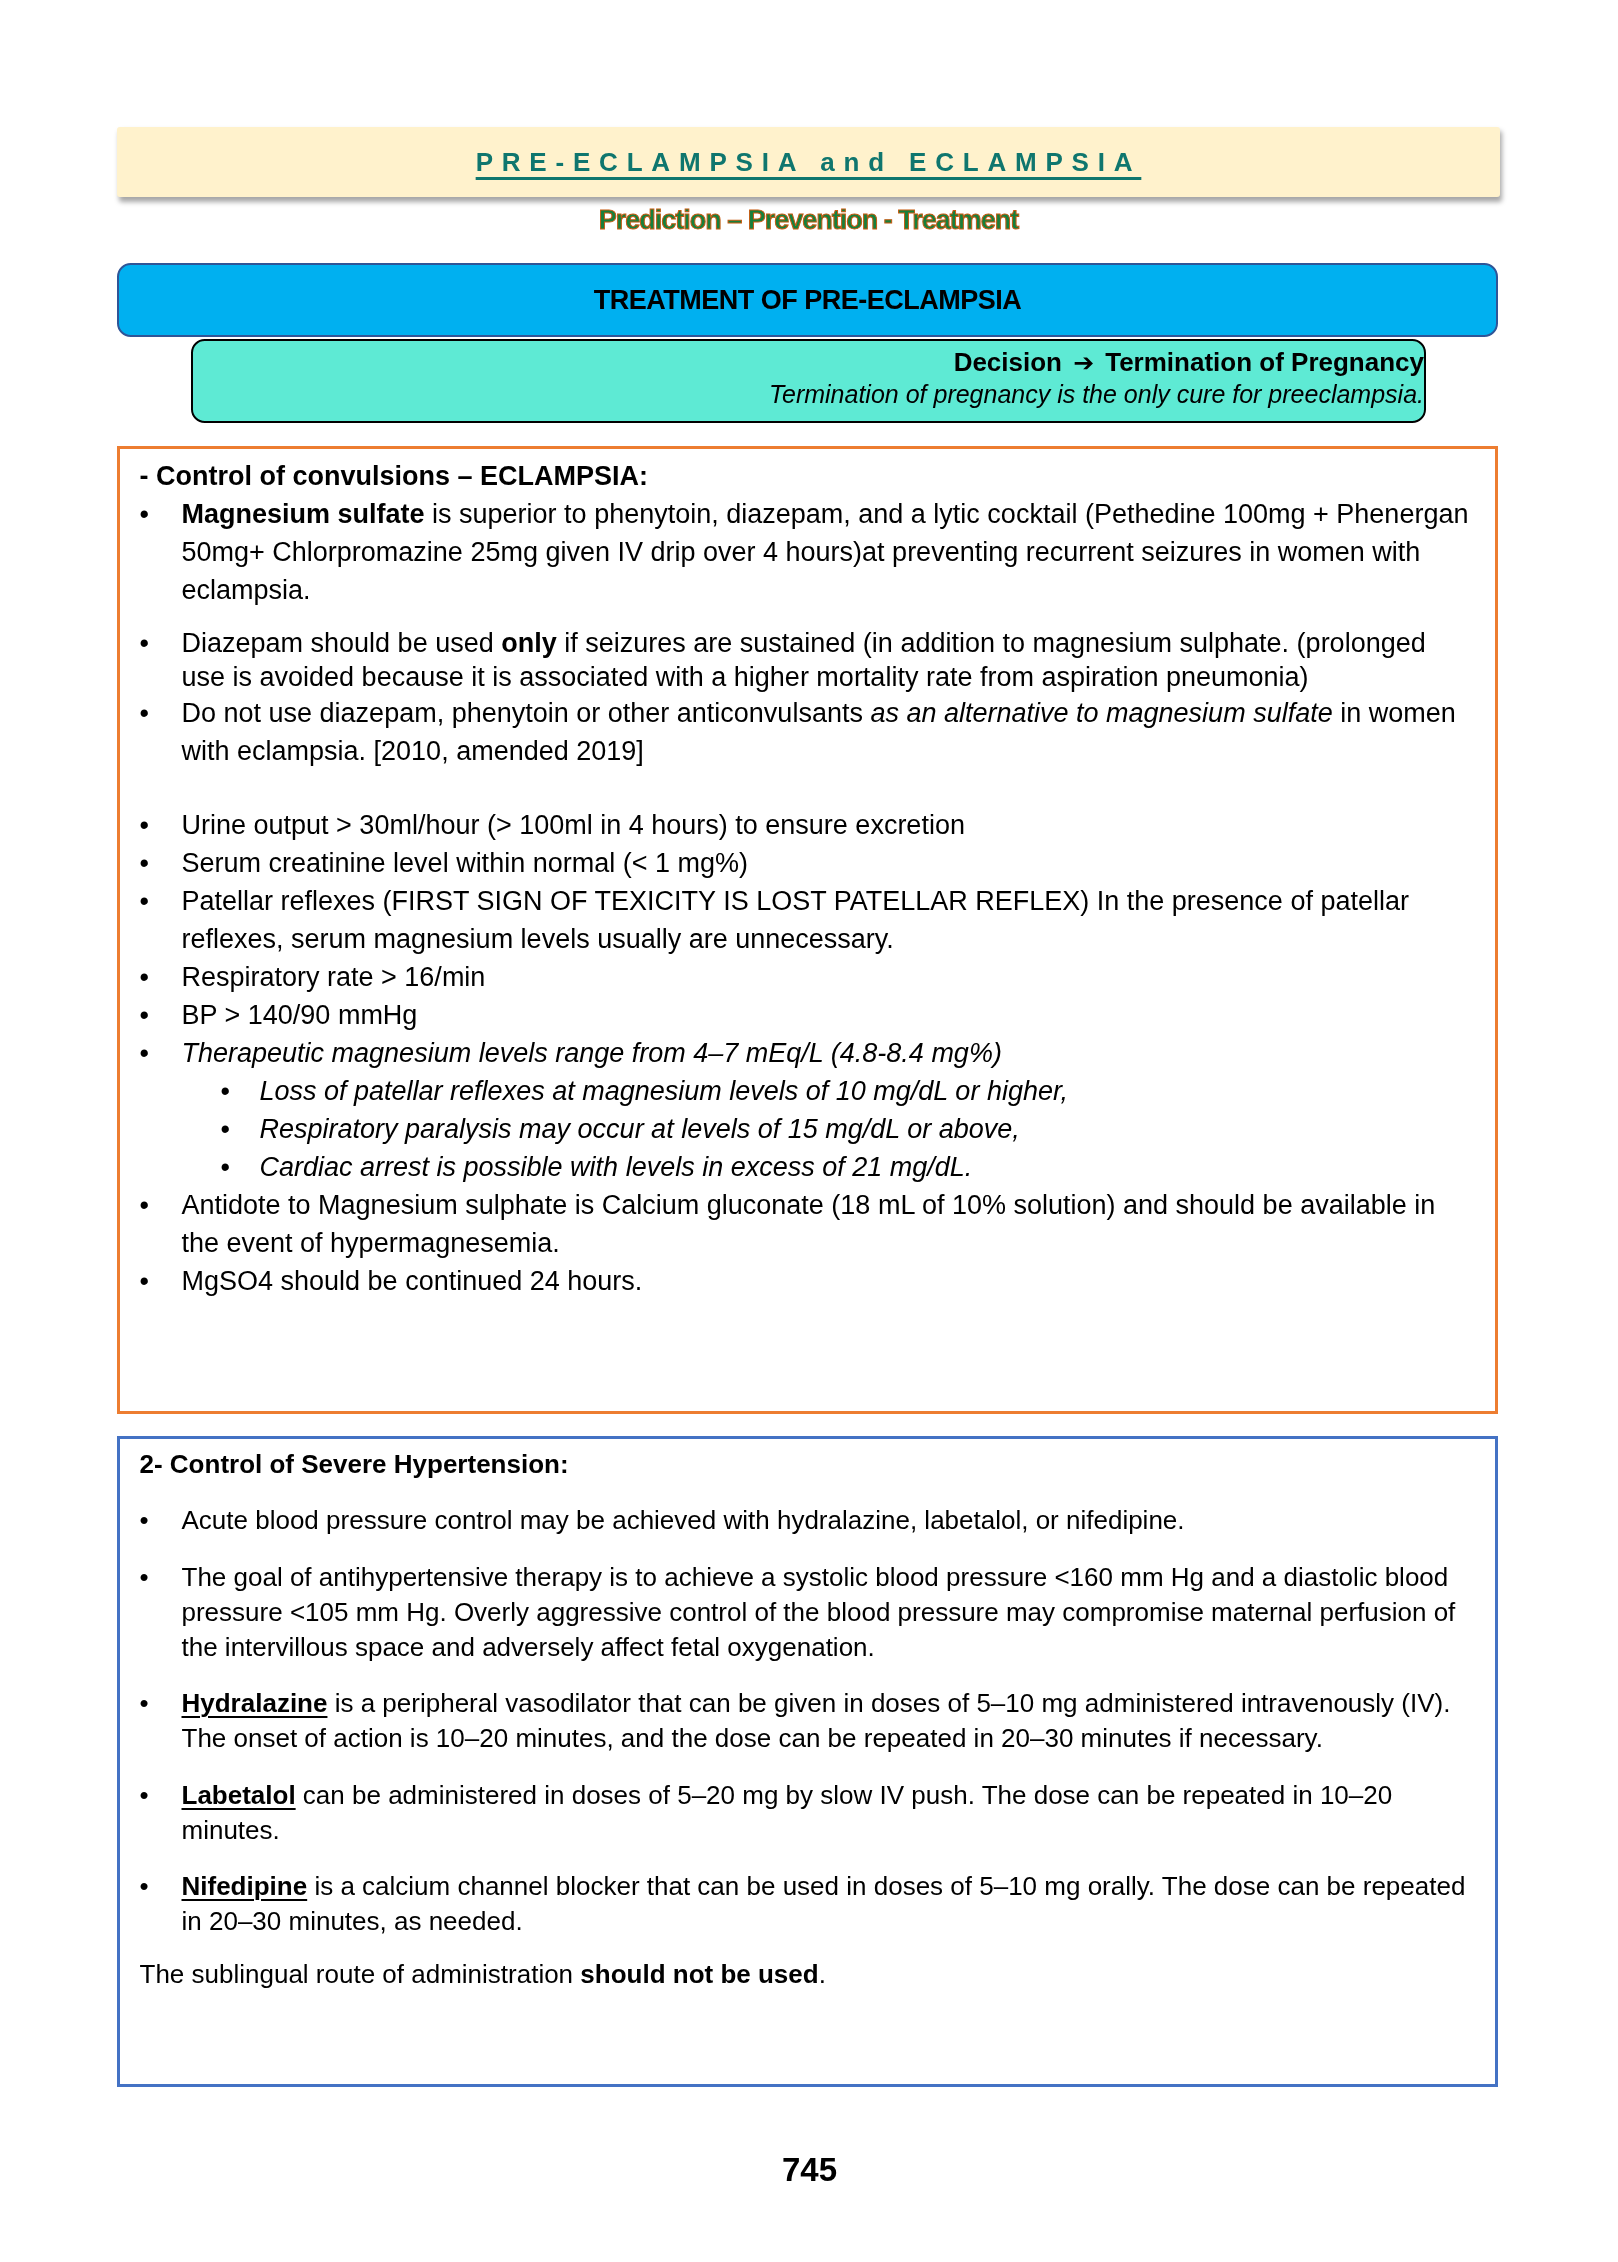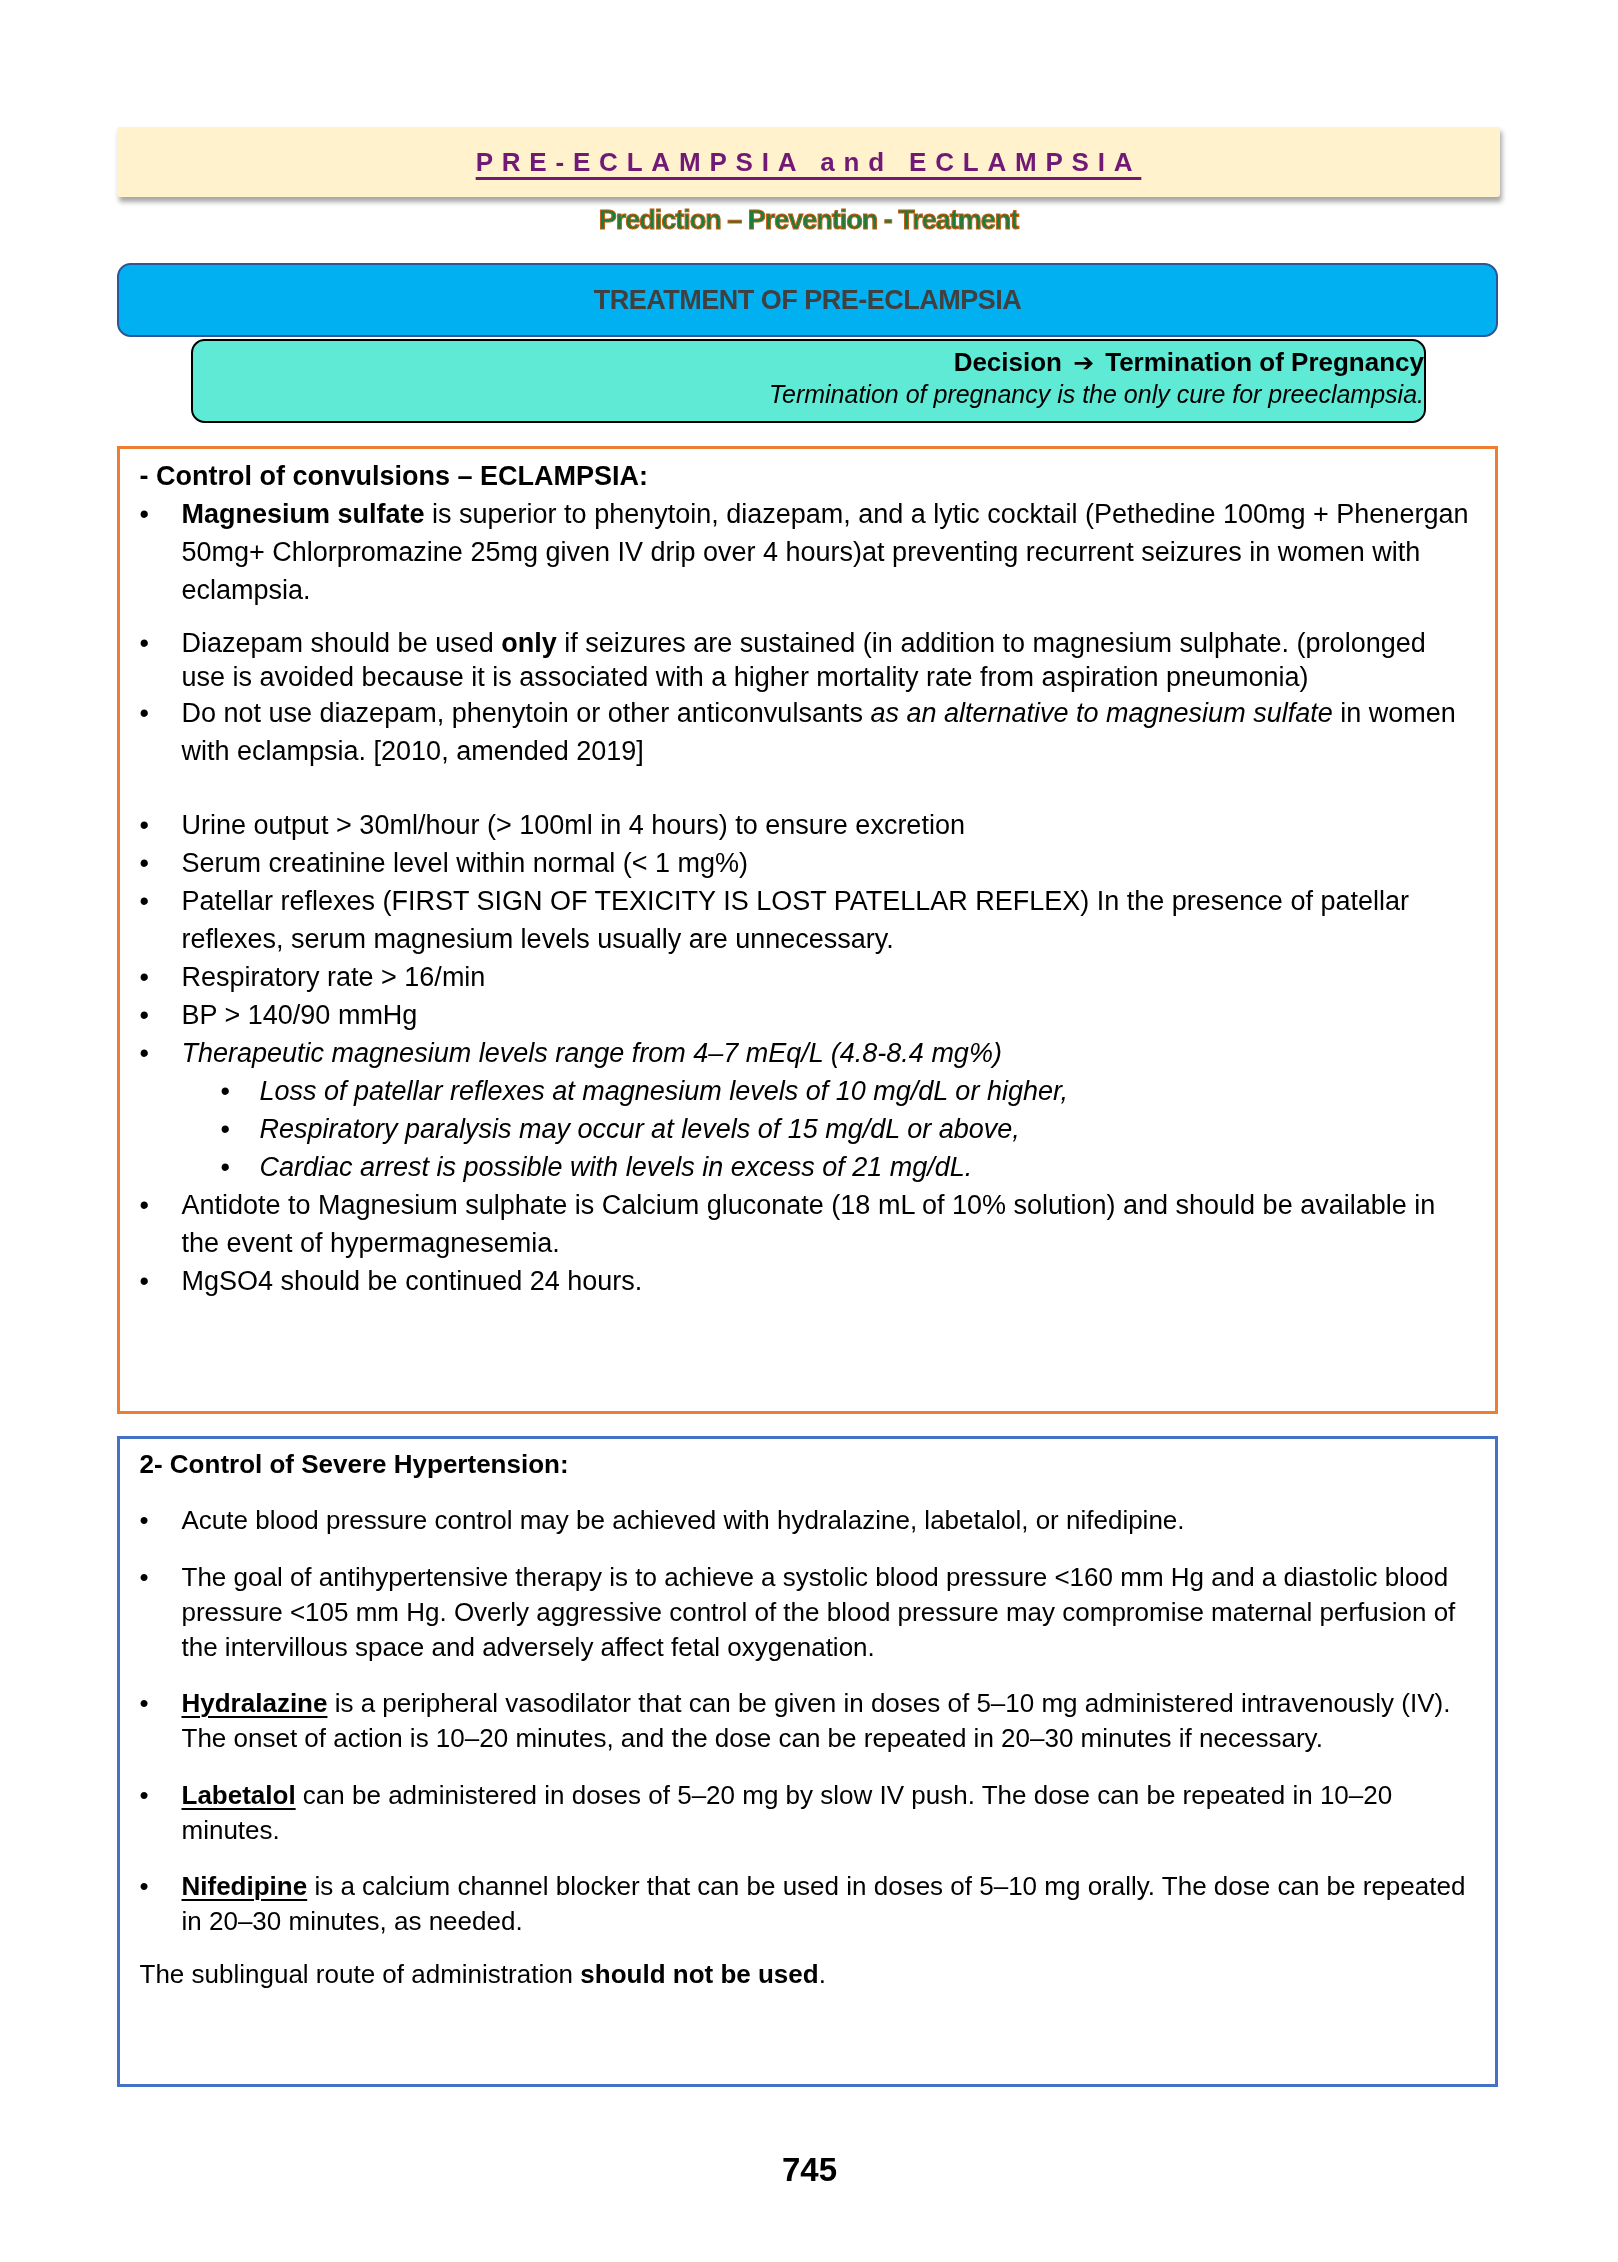--- a/index.html
+++ b/index.html
@@ -5,37 +5,37 @@
   html, body { margin: 0; padding: 0; background: #ffffff; }
   body { width: 1619px; height: 2263px; position: relative; font-family: "Liberation Sans", "DejaVu Sans", sans-serif; color: #000; overflow: hidden; }
 
   .title-banner {
     position: absolute; left: 117px; top: 127px; width: 1383px; height: 70px;
     background: #FFF2CC; border-radius: 2.9px;
     box-shadow: 2px 4.9px 4.9px rgba(0,0,0,0.35);
     display: flex; align-items: center; justify-content: center;
   }
   .title-text {
-    color: #701a75; font-weight: bold; font-size: 26px; letter-spacing: 8.8px;
+    color: #0f766e; font-weight: bold; font-size: 26px; letter-spacing: 8.8px;
     text-decoration: underline; text-decoration-thickness: 2.9px; text-underline-offset: 5.9px;
     font-family: "Liberation Sans", sans-serif;
   }
   .subtitle {
     position: absolute; left: 117px; width: 1383px; top: 205px; text-align: center;
     font-size: 27px; font-weight: bold; color: #15803d; letter-spacing: -1px;
     -webkit-text-stroke: 1px #C55A11;
     font-family: "Liberation Sans Narrow", "Liberation Sans", sans-serif;
   }
 
   .treat-banner {
     position: absolute; left: 117px; top: 263px; width: 1377px; height: 70px;
     background: #00B0F0; border: 2.9px solid #2F5597; border-radius: 13.7px;
     display: flex; align-items: center; justify-content: center;
   }
-  .treat-text { color: #404040; font-weight: bold; font-size: 27px; letter-spacing: -0.5px; }
+  .treat-text { color: #000000; font-weight: bold; font-size: 27px; letter-spacing: -0.5px; }
 
   .decision-box {
     position: absolute; left: 191px; top: 339px; width: 1231px; height: 80px;
     border: 2.9px solid #000; border-top-width: 2px; border-radius: 0 0 13.7px 13.7px;
     border-top-left-radius: 13.7px; border-top-right-radius: 13.7px;
     background: #5eead4; text-align: right;
   }
   .decision-line1 { margin-top: 5.9px; font-weight: bold; font-size: 26px; }
   .decision-line2 { font-style: italic; font-size: 25px; margin-top: 2px; }
   .arrow { display: inline-block; font-size: 25px; margin: 0 3.9px; }

